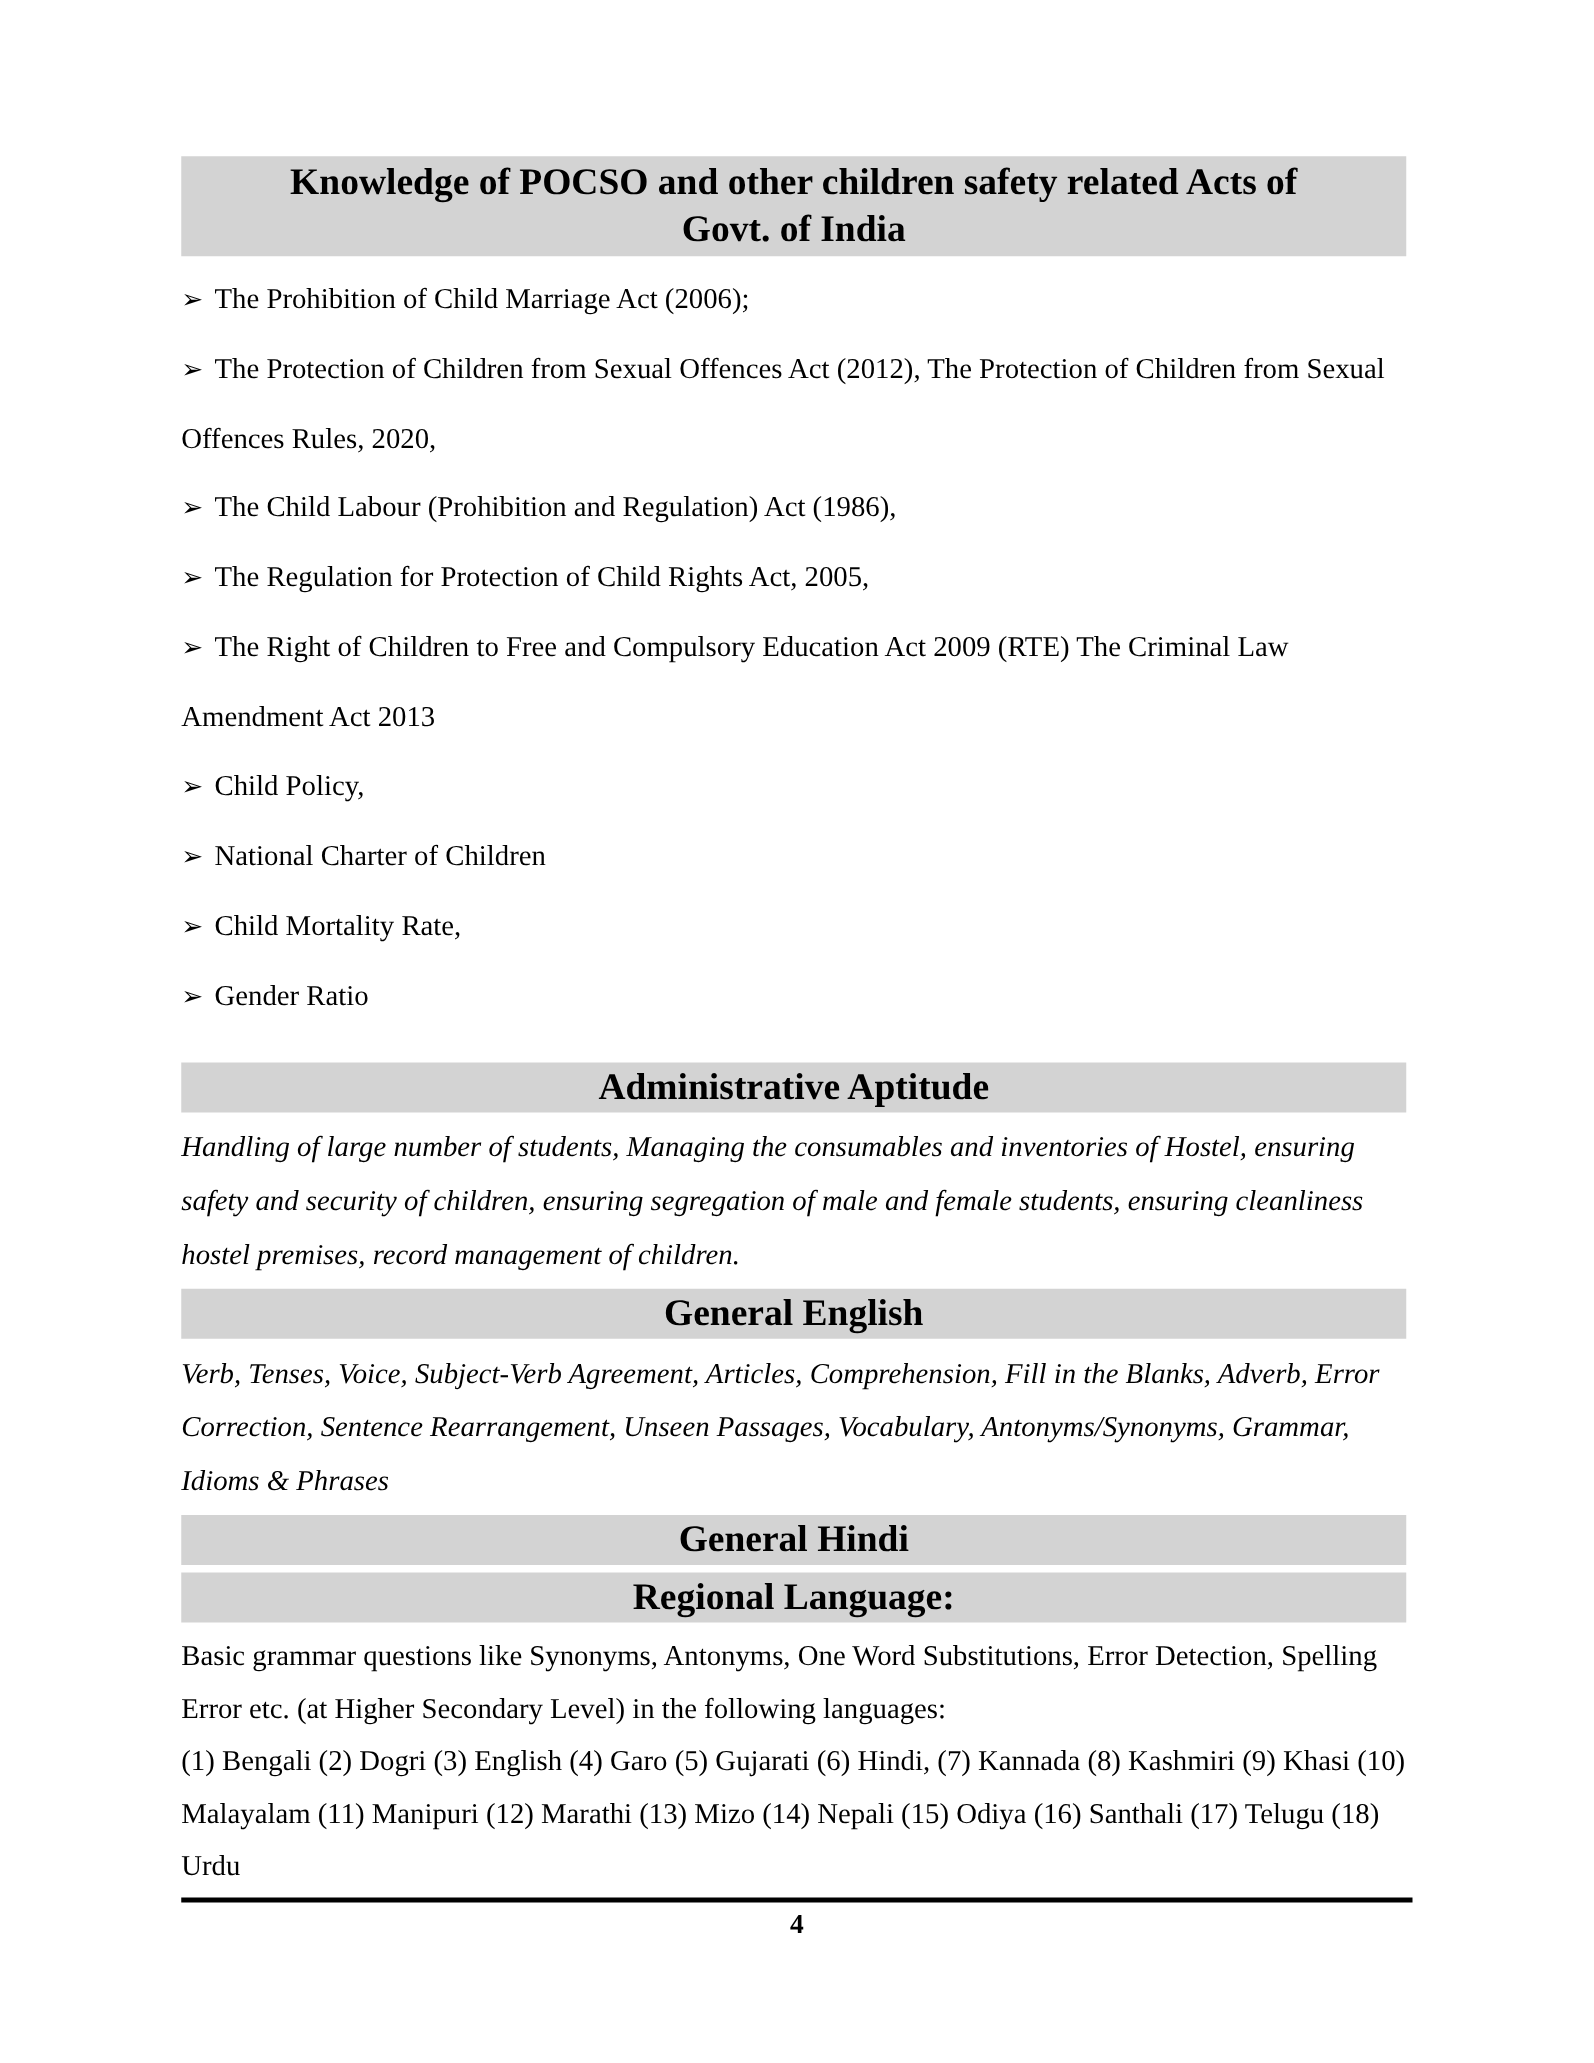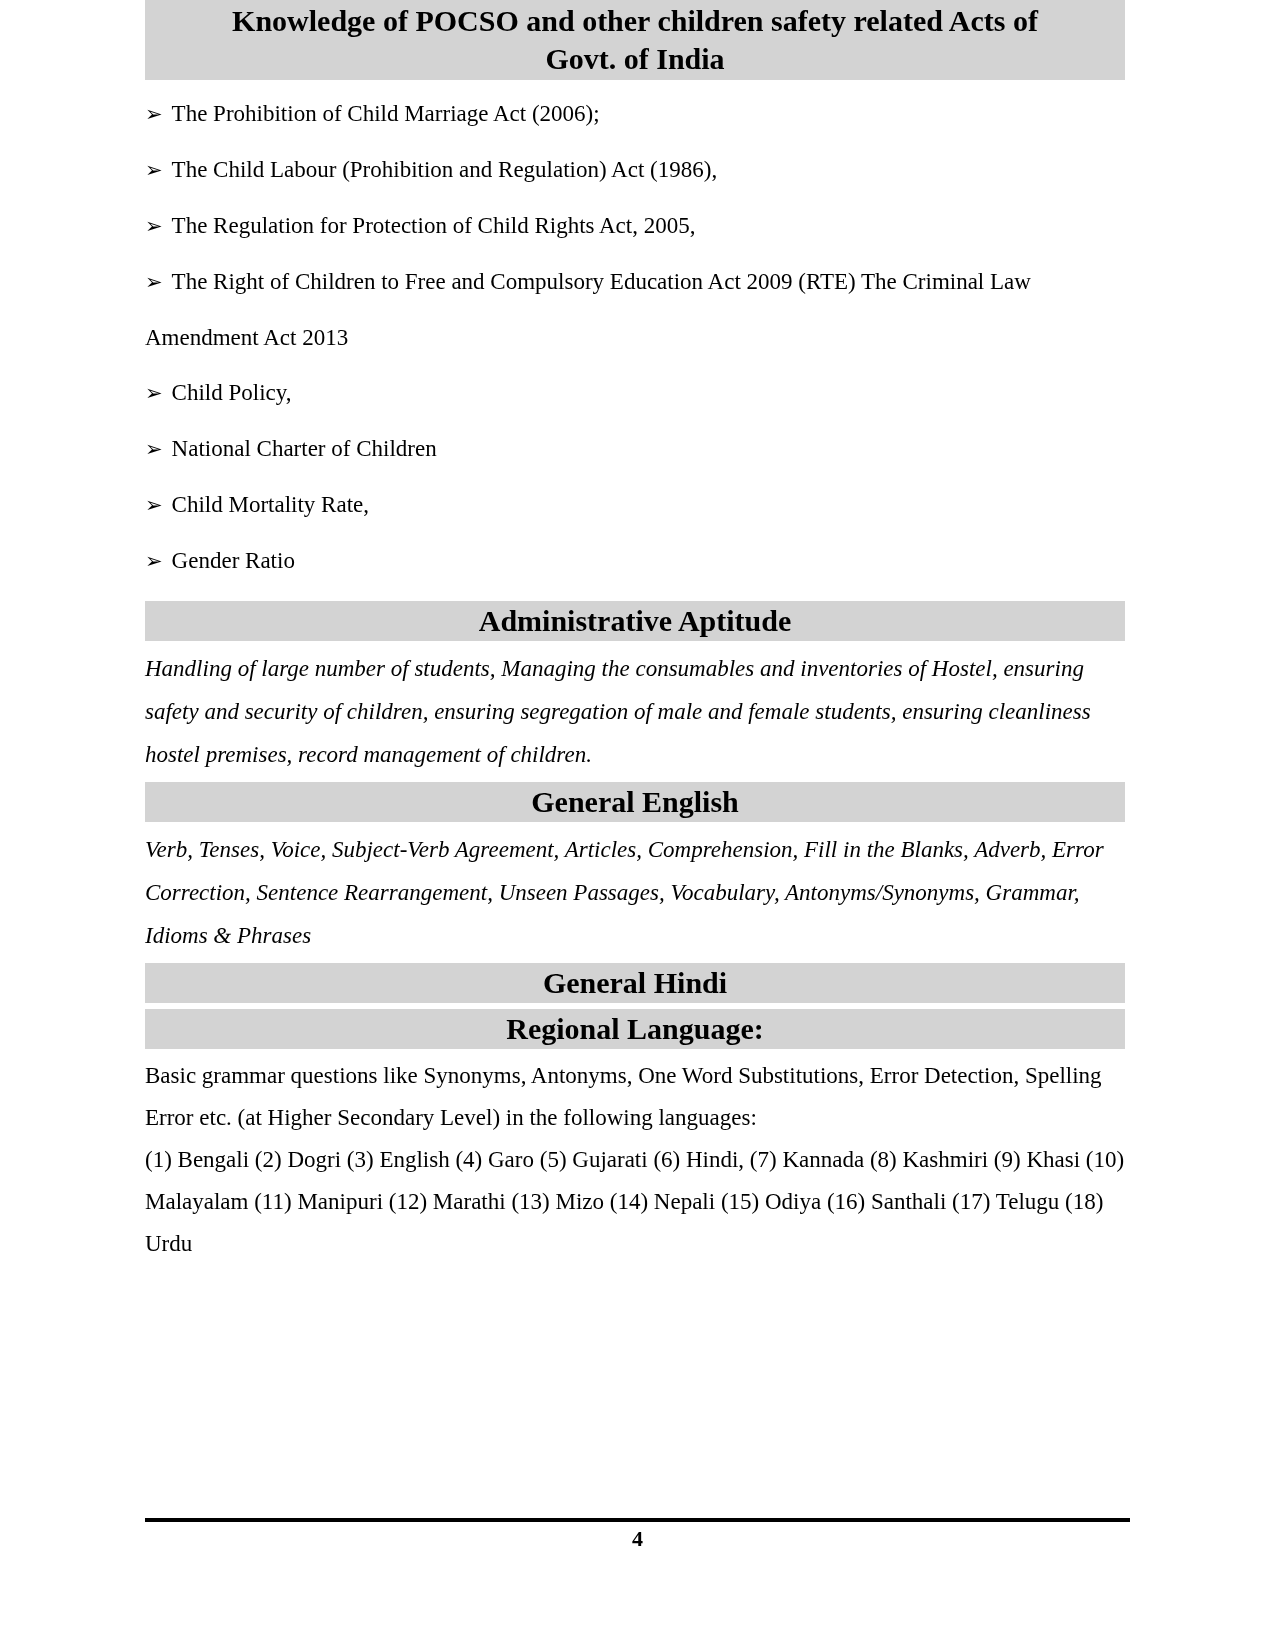--- a/index.html
+++ b/index.html
@@ -11,39 +11,40 @@
     overflow: hidden;
     font-family: "Liberation Serif", "DejaVu Serif", serif;
     color: #000000;
   }
   .page {
     position: relative;
     width: 1275px;
     height: 1650px;
   }
   .content {
+    padding-top: 125px;
     margin-left: 145px;
     width: 980px;
   }
   .section-bar {
     background: #d3d3d3;
     text-align: center;
     font-weight: bold;
     font-size: 30px;
     line-height: 38px;
   }
   .title-bar {
     padding: 2px 50px 2px 50px;
   }
   .heading-bar {
     height: 40px;
     line-height: 40px;
     margin-top: 6px;
   }
-  .bar-admin { margin-top: 12px; }
+  .bar-admin { margin-top: 25px; }
   .bullets {
     margin-top: 6px;
   }
   .bullet-item {
     margin: 0;
     font-size: 23px;
     line-height: 55px;
   }
   .arrow {
     font-family: "DejaVu Sans", sans-serif;
@@ -86,20 +87,21 @@
 
 <div class="page">
   <div class="content">
 
     <div class="section-bar title-bar">
       <span>Knowledge of POCSO and other children safety related Acts of Govt. of India</span>
     </div>
 
     <div class="bullets">
       <p class="bullet-item"><span class="arrow">➢</span><span>The Prohibition of Child Marriage Act (2006);</span></p>
+      <p class="bullet-item"><span class="arrow">➢</span><span>The Protection of Children from Sexual Offences Act (2012), The Protection of Children from Sexual Offences Rules, 2020,</span></p>
       <p class="bullet-item"><span class="arrow">➢</span><span>The Child Labour (Prohibition and Regulation) Act (1986),</span></p>
       <p class="bullet-item"><span class="arrow">➢</span><span>The Regulation for Protection of Child Rights Act, 2005,</span></p>
       <p class="bullet-item"><span class="arrow">➢</span><span>The Right of Children to Free and Compulsory Education Act 2009 (RTE) The Criminal Law Amendment Act 2013</span></p>
       <p class="bullet-item"><span class="arrow">➢</span><span>Child Policy,</span></p>
       <p class="bullet-item"><span class="arrow">➢</span><span>National Charter of Children</span></p>
       <p class="bullet-item"><span class="arrow">➢</span><span>Child Mortality Rate,</span></p>
       <p class="bullet-item"><span class="arrow">➢</span><span>Gender Ratio</span></p>
     </div>
 
     <div class="section-bar heading-bar bar-admin">

